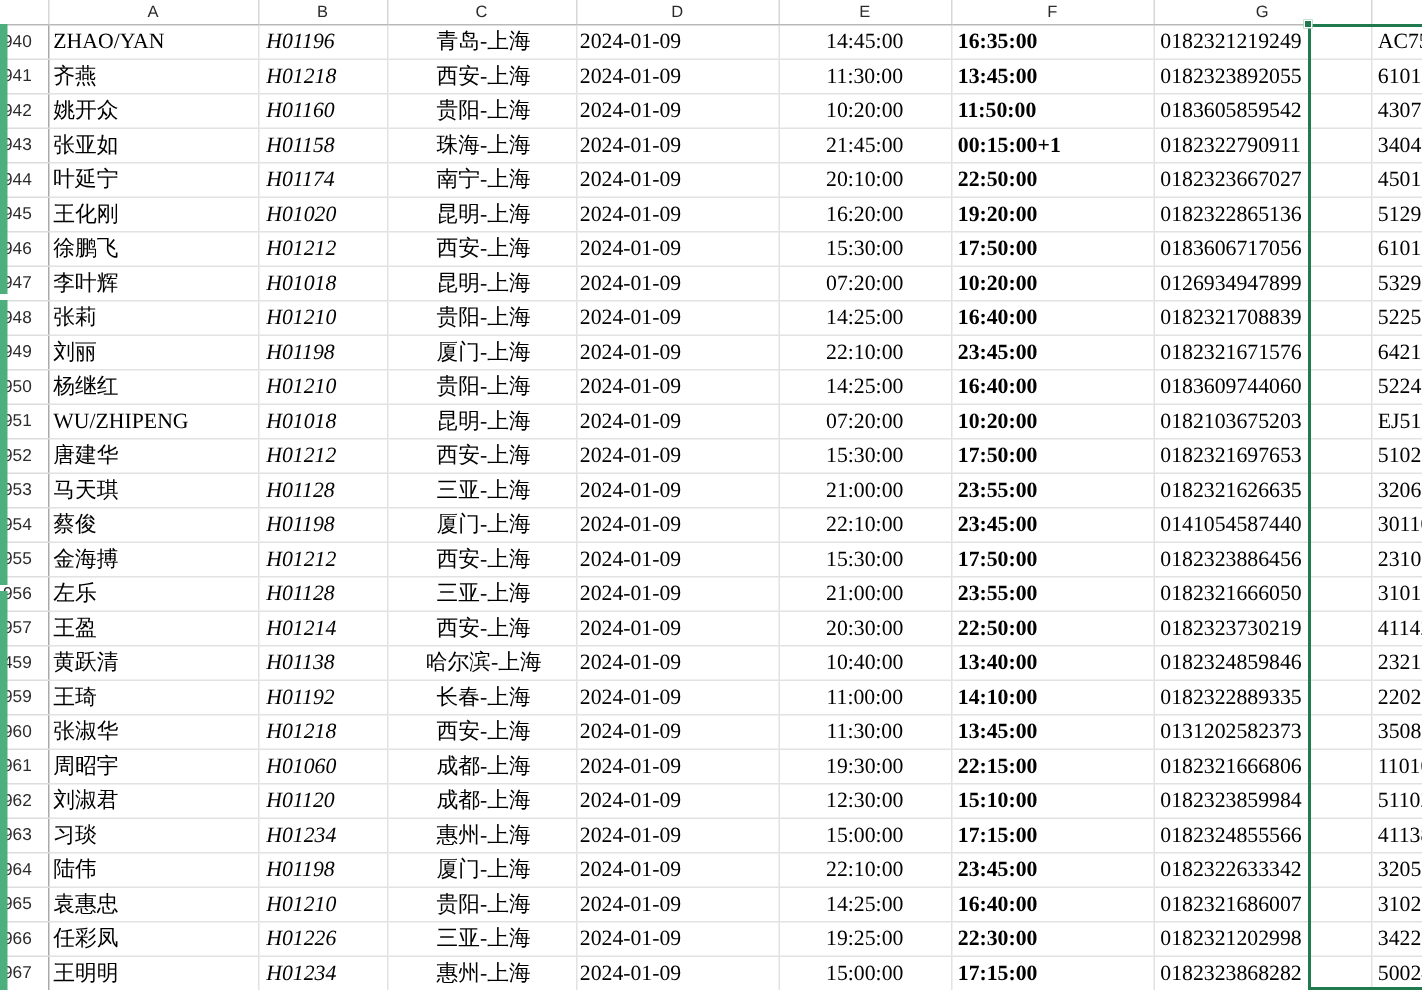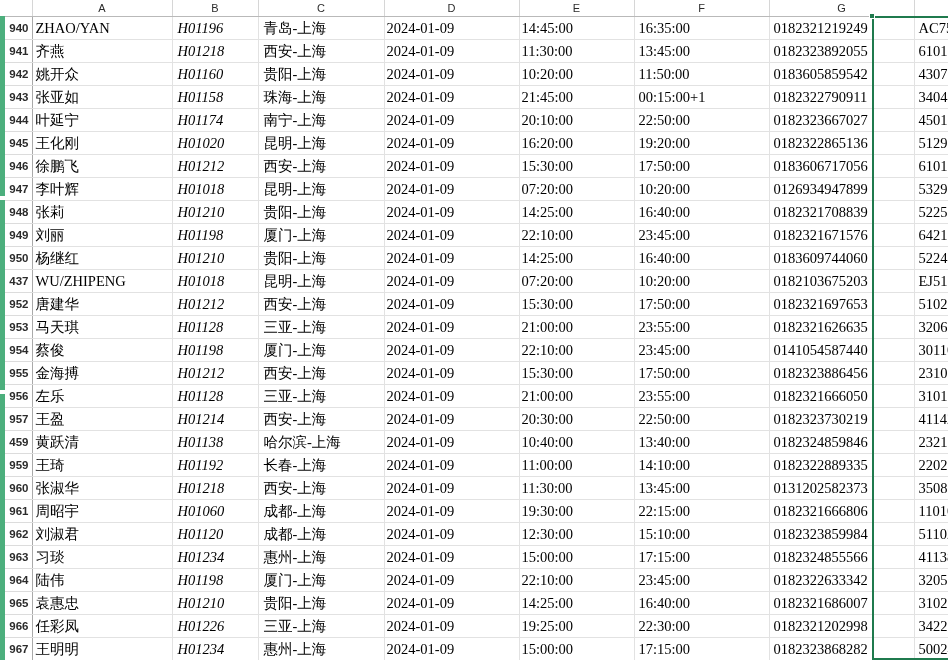--- a/index.html
+++ b/index.html
@@ -66,32 +66,32 @@
     overflow: hidden;
     vertical-align: middle;
     line-height: 21px;
   }
   td.rowhead {
     background: #ffffff;
     border-right: 1px solid #a9a9a9 !important;
     border-bottom: 1px solid #dcdcdc !important;
     font-family: "Liberation Sans", sans-serif;
     font-size: 11.5px;
-    text-align: right;
+    text-align: left;
     padding-right: 3px !important;
     color: #2b2b2b;
-    font-weight: bold;
+    font-weight: normal;
     margin-left: 12px;
   }
   td.cell-name { padding-left: 3px !important; }
   td.cell-id { padding-left: 5px !important; font-style: italic; }
-  td.cell-route { padding-left: 5px !important; }
+  td.cell-route { padding-left: 5px !important; text-align: center; }
   td.cell-date { text-align: left; }
-  td.cell-t1 { text-align: left; }
-  td.cell-t2 { padding-left: 4px !important; }
+  td.cell-t1 { text-align: center; }
+  td.cell-t2 { padding-left: 4px !important; font-weight: bold; }
   td.cell-num1 { padding-left: 4px !important; }
   td.cell-num2 { padding-left: 4px !important; }
   td.cell-last { padding-left: 2px !important; letter-spacing: -0.2px; }
 
   
   .sel-frame {
     position: absolute;
     border: 2px solid #1f7a4d;
     pointer-events: none;
     box-sizing: border-box;
@@ -269,21 +269,21 @@
           <td class="cell-id">H01210</td>
           <td class="cell-route">贵阳-上海</td>
           <td class="cell-date">2024-01-09</td>
           <td class="cell-t1">14:25:00</td>
           <td class="cell-t2">16:40:00</td>
           <td class="cell-num1">0183609744060</td>
           <td class="cell-num2">522423197410153619</td>
           <td class="cell-last"></td>
         </tr>
         <tr class="datarow">
-          <td class="rowhead">437</td>
+          <td class="rowhead">951</td>
           <td class="cell-name">WU/ZHIPENG</td>
           <td class="cell-id">H01018</td>
           <td class="cell-route">昆明-上海</td>
           <td class="cell-date">2024-01-09</td>
           <td class="cell-t1">07:20:00</td>
           <td class="cell-t2">10:20:00</td>
           <td class="cell-num1">0182103675203</td>
           <td class="cell-num2">EJ5104014</td>
           <td class="cell-last"></td>
         </tr>

